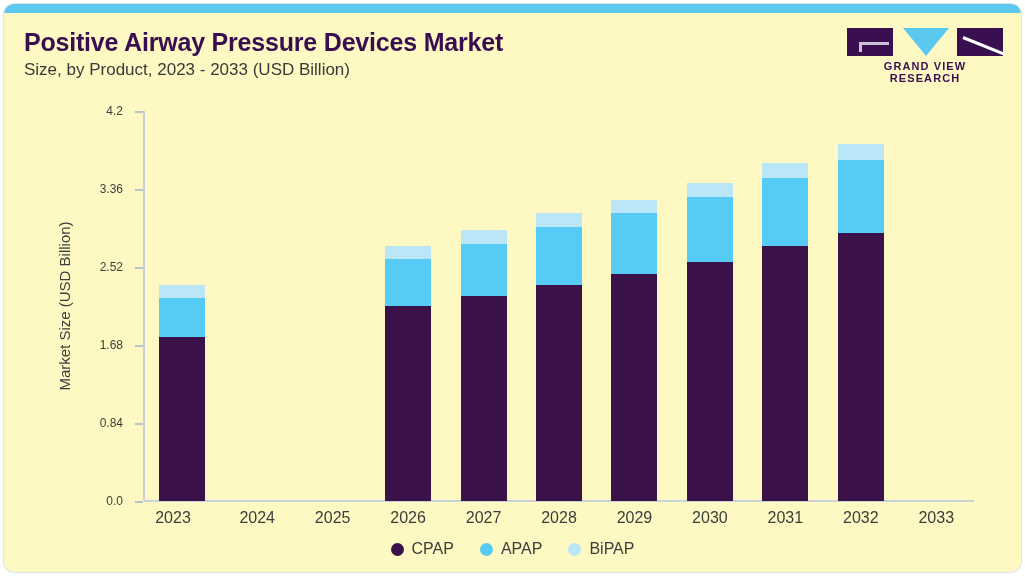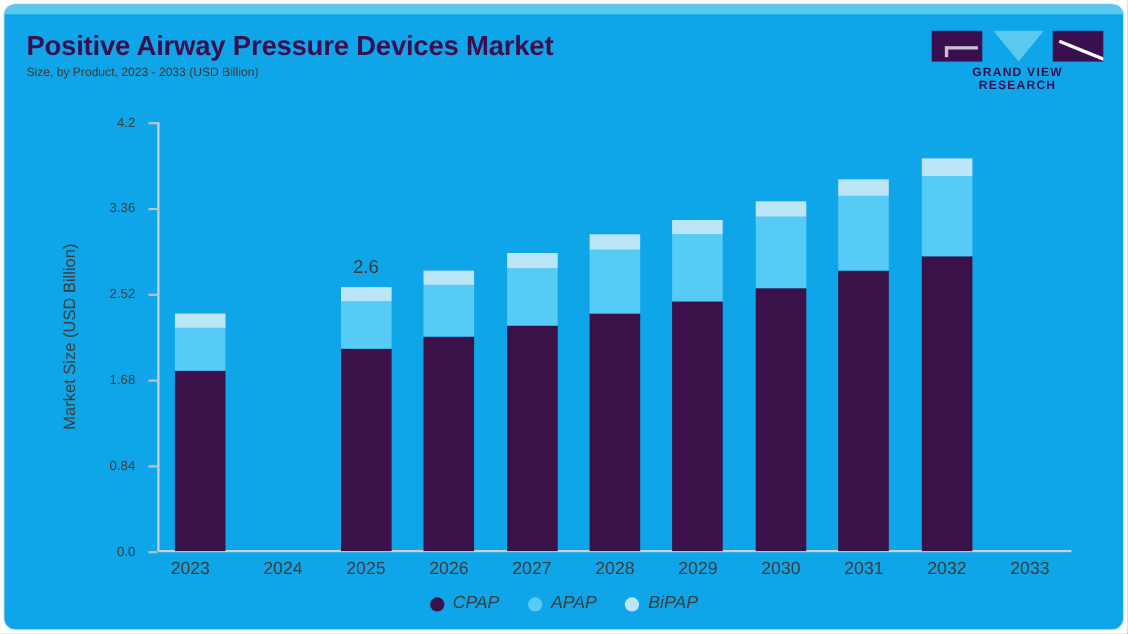--- a/index.html
+++ b/index.html
@@ -12,21 +12,21 @@
     height: 576px;
     font-family: "Liberation Sans", sans-serif;
     overflow: hidden;
   }
   #card {
     position: absolute;
     left: 4px;
     top: 4px;
     width: 1017px;
     height: 568px;
-    background: #0ea5e9;
+    background: #fef9c3;
     border-radius: 10px;
     box-shadow: 0 0 0 1px #dde6ec;
     overflow: hidden;
   }
   #topstrip {
     position: absolute;
     left: 0; top: 0;
     width: 100%;
     height: 9px;
     background: #5bc8f0;
@@ -40,21 +40,21 @@
     font-size: 25px;
     font-weight: bold;
     color: #3a0f50;
     letter-spacing: -0.2px;
     white-space: nowrap;
   }
   #subtitle {
     position: absolute;
     left: 20px;
     top: 56px;
-    font-size: 11px;
+    font-size: 17px;
     color: #3a3a3a;
     white-space: nowrap;
   }
   
   #logo {
     position: absolute;
     right: 18px;
     top: 24px;
     width: 156px;
     height: 48px;
@@ -196,21 +196,20 @@
   
   #legend {
     position: absolute;
     left: 0;
     top: 536px;
     width: 100%;
     display: flex;
     justify-content: center;
     align-items: center;
     gap: 26px;
-    font-style: italic;
   }
   .legend-item {
     display: flex;
     align-items: center;
     gap: 8px;
   }
   .legend-dot {
     width: 13px;
     height: 13px;
     border-radius: 50%;
@@ -262,26 +261,20 @@
         <span class="ytick-label">4.2</span>
       </div>
     </div>
   <div id="axis-bottom"></div>
 
   <div id="plot">
       <div class="bar-group" style="left: 14.7273px; width: 46px; height: 390px;">
         <div class="seg seg-cpap" style="height: 164.357px; bottom: 0px;"></div>
         <div class="seg seg-apap" style="height: 39px; bottom: 164.357px;"></div>
         <div class="seg seg-bipap" style="height: 13px; bottom: 203.357px;"></div>
-      </div>
-      <div class="bar-group" style="left: 165.636px; width: 46px; height: 390px;">
-        <div class="seg seg-cpap" style="height: 183.857px; bottom: 0px;"></div>
-        <div class="seg seg-apap" style="height: 42.7143px; bottom: 183.857px;"></div>
-        <div class="seg seg-bipap" style="height: 13px; bottom: 226.571px;"></div>
-        <div class="bar-label" style="bottom: 247.571px;">2.6</div>
       </div>
       <div class="bar-group" style="left: 241.091px; width: 46px; height: 390px;">
         <div class="seg seg-cpap" style="height: 195px; bottom: 0px;"></div>
         <div class="seg seg-apap" style="height: 47.3571px; bottom: 195px;"></div>
         <div class="seg seg-bipap" style="height: 13px; bottom: 242.357px;"></div>
       </div>
       <div class="bar-group" style="left: 316.545px; width: 46px; height: 390px;">
         <div class="seg seg-cpap" style="height: 205.214px; bottom: 0px;"></div>
         <div class="seg seg-apap" style="height: 52px; bottom: 205.214px;"></div>
         <div class="seg seg-bipap" style="height: 13.9286px; bottom: 257.214px;"></div>

